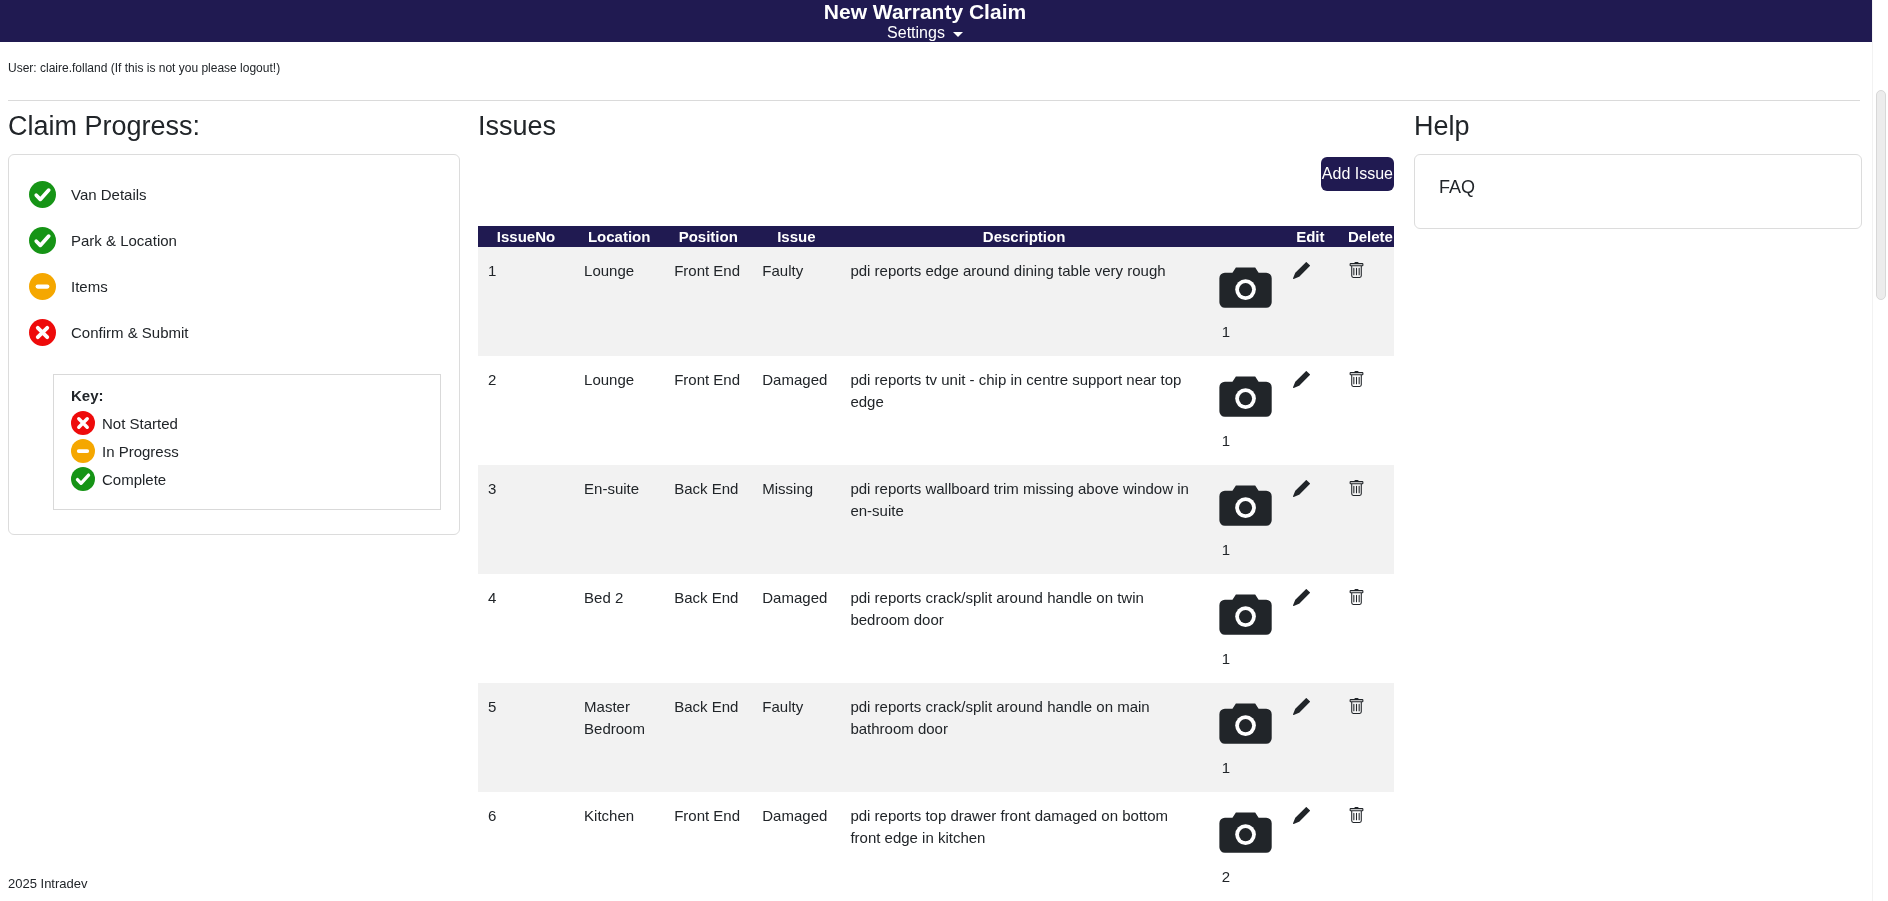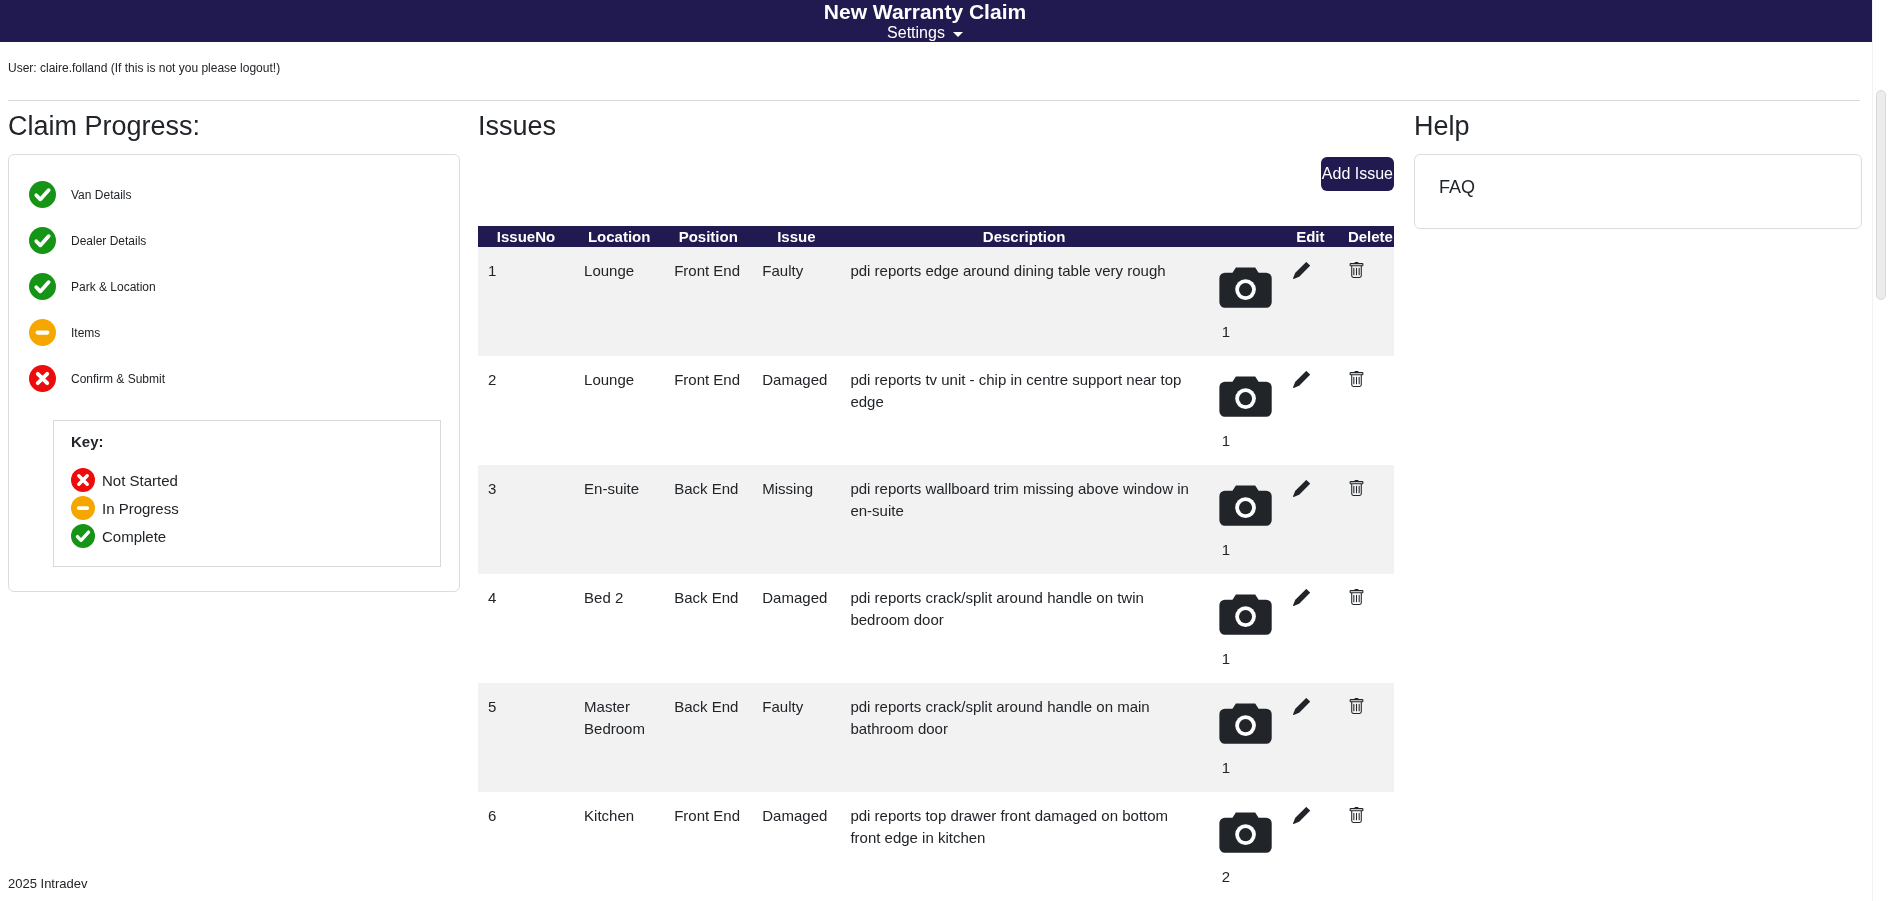--- a/index.html
+++ b/index.html
@@ -47,29 +47,29 @@
   .col-left{width:468px;padding:0 8px;}
   .col-main{width:936px;padding:0 10px;}
   .col-right{width:468px;padding:0 10px;}
   .section-heading{font-size:27px;font-weight:400;margin:10px 0 12px;color:var(--text-color);}
 
   
   .progress-card{border:1px solid var(--border-color);border-radius:6px;padding:26px 16px 24px 20px;margin-top:8px;}
   .step{display:flex;align-items:center;gap:15px;margin-bottom:19px;height:27px;}
   .step:last-of-type{margin-bottom:0;}
   .step .status-icon{width:27px;height:27px;flex:0 0 27px;}
-  .step-label{font-size:12px;text-align:right;}
+  .step-label{font-size:15px;text-align:right;}
   .status-icon{display:inline-flex;}
   .status-icon svg{width:100%;height:100%;display:block;}
   .status-icon.complete{color:var(--status-complete);}
   .status-icon.in_progress{color:var(--status-in-progress);}
   .status-icon.not_started{color:var(--status-not-started);}
 
   .key-box{border:1px solid #d9d9d9;margin:28px 2px 0 24px;padding:12px 10px 14px 17px;}
-  .key-heading{font-weight:bold;font-size:15px;margin-bottom:18px;}
+  .key-heading{font-weight:bold;font-size:15px;margin-bottom:7px;}
   .key-item{display:flex;align-items:center;gap:7px;margin-bottom:4px;}
   .key-item .status-icon{width:24px;height:24px;flex:0 0 24px;}
   .key-label{font-size:15px;}
 
   
   .issues-toolbar{display:flex;justify-content:flex-end;margin-top:15px;}
   .btn{
     background:var(--navbar-bg);color:#fff;border:none;border-radius:6px;
     font-size:16px;padding:8px 1px;font-family:inherit;cursor:pointer;
   }
@@ -123,29 +123,20 @@
   <div class="step">
     <span class="status-icon complete">
               <svg viewBox="0 0 16 16">
                 <circle cx="8" cy="8" r="8" fill="currentColor"></circle>
                 <path d="M4.3 8.4l2.4 2.5 5-5.5" fill="none" stroke="#fff" stroke-width="2.2" stroke-linecap="round" stroke-linejoin="round"></path>
               </svg>
             </span>
     <span class="step-label">Van Details</span>
   </div>
 
-  <div class="step">
-    <span class="status-icon complete">
-              <svg viewBox="0 0 16 16">
-                <circle cx="8" cy="8" r="8" fill="currentColor"></circle>
-                <path d="M4.3 8.4l2.4 2.5 5-5.5" fill="none" stroke="#fff" stroke-width="2.2" stroke-linecap="round" stroke-linejoin="round"></path>
-              </svg>
-            </span>
-    <span class="step-label">Dealer Details</span>
-  </div>
 
   <div class="step">
     <span class="status-icon complete">
               <svg viewBox="0 0 16 16">
                 <circle cx="8" cy="8" r="8" fill="currentColor"></circle>
                 <path d="M4.3 8.4l2.4 2.5 5-5.5" fill="none" stroke="#fff" stroke-width="2.2" stroke-linecap="round" stroke-linejoin="round"></path>
               </svg>
             </span>
     <span class="step-label">Park &amp; Location</span>
   </div>

